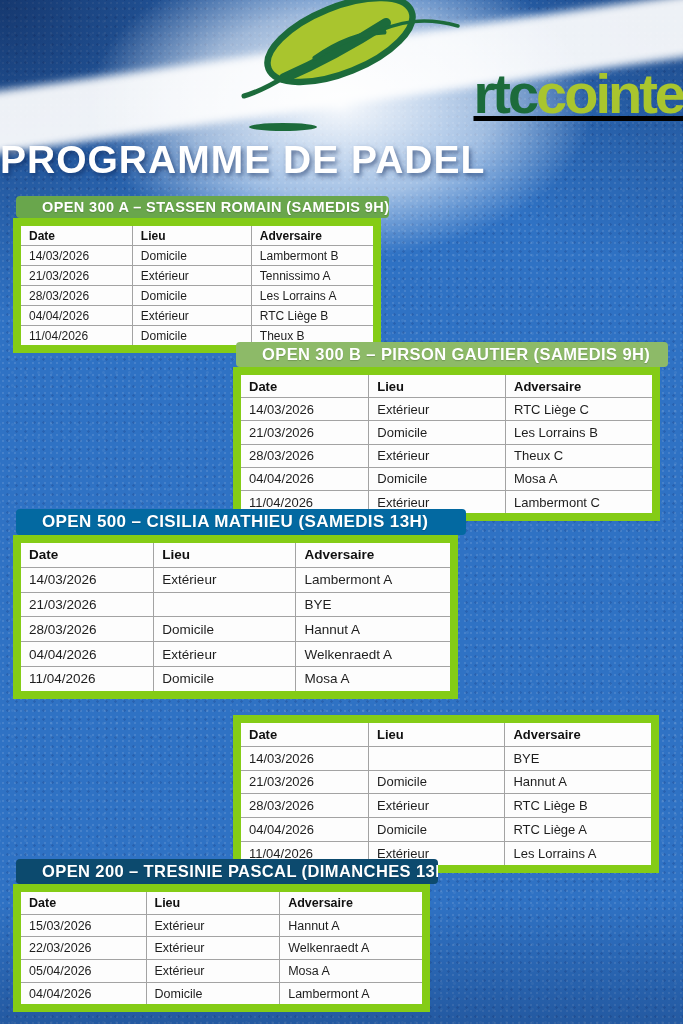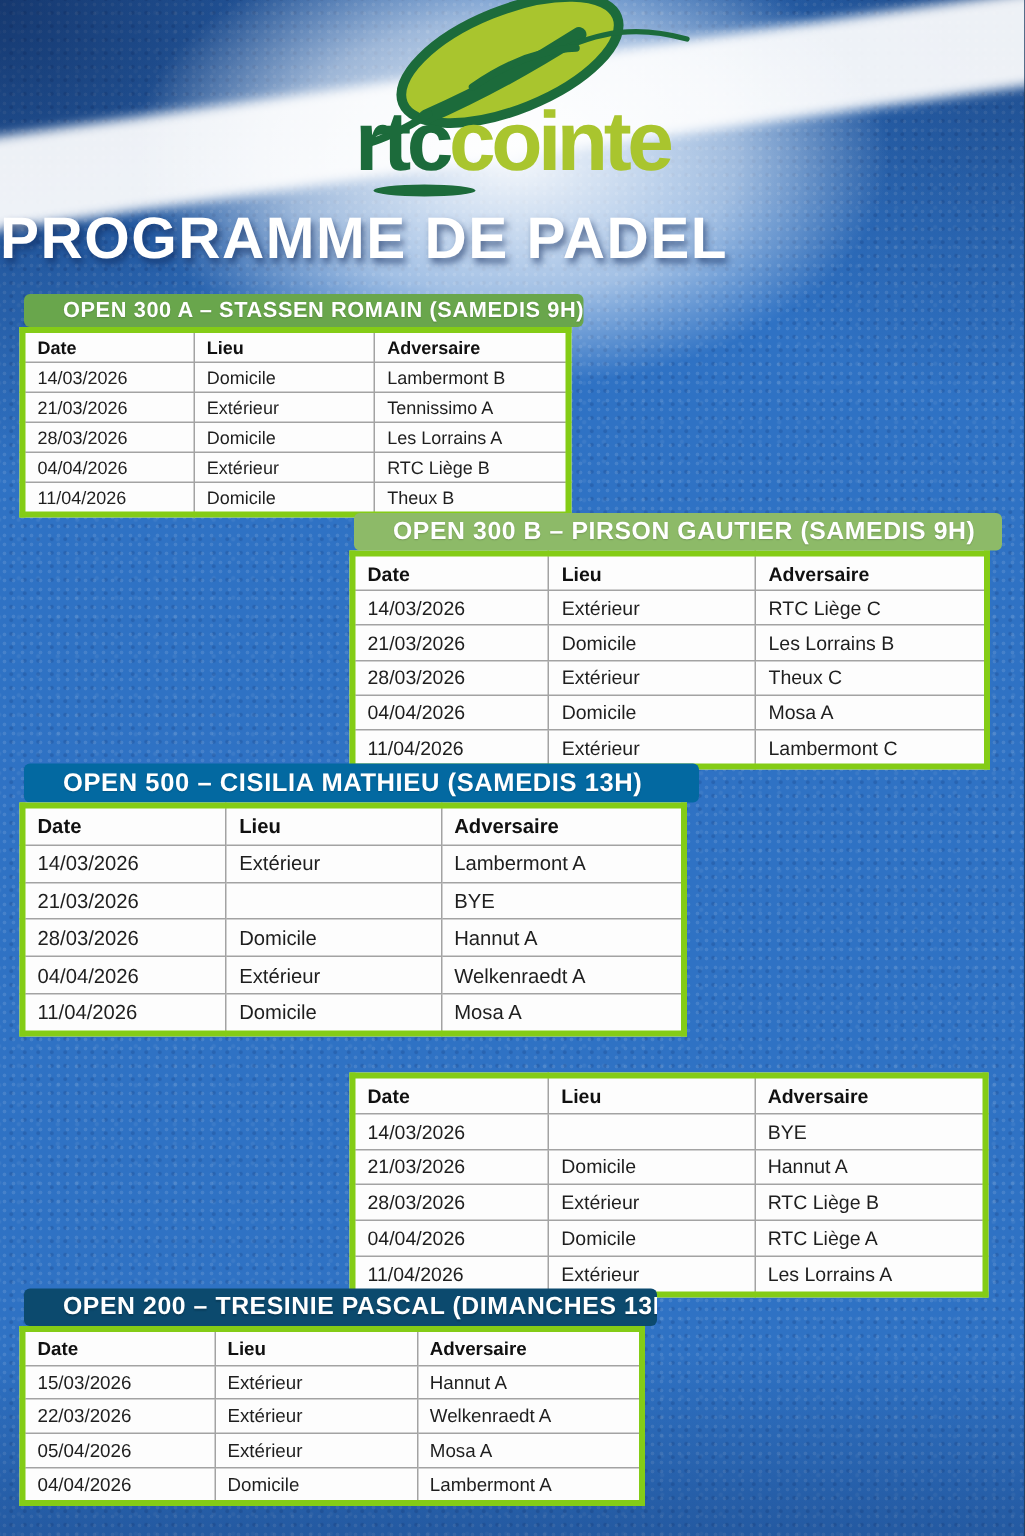--- a/index.html
+++ b/index.html
@@ -31,22 +31,22 @@
     background:rgba(255,255,255,.92); transform:rotate(-8deg);
     filter:blur(4px); border-radius:10px;
   }
   .logo-glow{
     position:absolute; left:85px; top:-50px; width:510px; height:310px;
     background:radial-gradient(ellipse at center, rgba(255,255,255,.96) 0%, rgba(255,255,255,.55) 42%, rgba(255,255,255,0) 70%);
   }
   
   .logo-ball{position:absolute; left:220px; top:0px; width:245px; height:145px;}
   .logo-text{
-    position:absolute; left:0; top:66px; width:683px; text-align:center;
-    font-size:56px; font-weight:bold; letter-spacing:-3px; line-height:1;
+    position:absolute; left:0; top:66px; width:683px; text-align:right;
+    font-size:56px; font-weight:bold; letter-spacing:-3px; line-height:1;text-decoration:underline;
   }
   .logo-rtc{color:#1c6b3b;}
   .logo-cointe{color:#a9c52e;}
   .logo-underline{
     position:absolute; left:249px; top:123px; width:68px; height:8px;
     background:#1c6b3b; border-radius:50%;
   }
   
   .page-title{
     position:absolute; left:0; right:0; top:138px; margin:0; text-align:left;
@@ -58,21 +58,21 @@
   .tbl .bar{
     position:absolute; top:0; left:6px; width:100%; height:var(--barh);
     border-radius:4px; box-sizing:border-box; padding-left:26px;
     color:#fff; font-weight:bold; font-size:var(--barfs); line-height:var(--barh);
     letter-spacing:.4px; white-space:nowrap; overflow:hidden;
     text-shadow:0 1px 1px rgba(0,0,0,.18);
   }
   .tbl table{
     position:absolute; top:var(--barh); left:3px; width:calc(100% - 5px);
     border-collapse:collapse; background:#fdfdfd; table-layout:fixed;
-    border:4px solid #84cc16;
+    border:8px solid #84cc16;
   }
   .tbl th,.tbl td{
     border:1px solid #a3a3a3; height:var(--rowh);
     font-size:var(--fs); text-align:left; padding:0 2px 0 8px;
     color:#1e1e1e; white-space:nowrap; overflow:hidden; vertical-align:middle;
   }
   .tbl th{font-weight:bold; color:#101010;}
   .tbl th:nth-child(1),.tbl td:nth-child(1){width:28%;}
   .tbl th:nth-child(2),.tbl td:nth-child(2){width:30%;}
   .t1{left:10px;  top:196px; width:373px; height:140px; --barh:22px; --rowh:19px;   --fs:12px;   --barfs:14.5px;}

